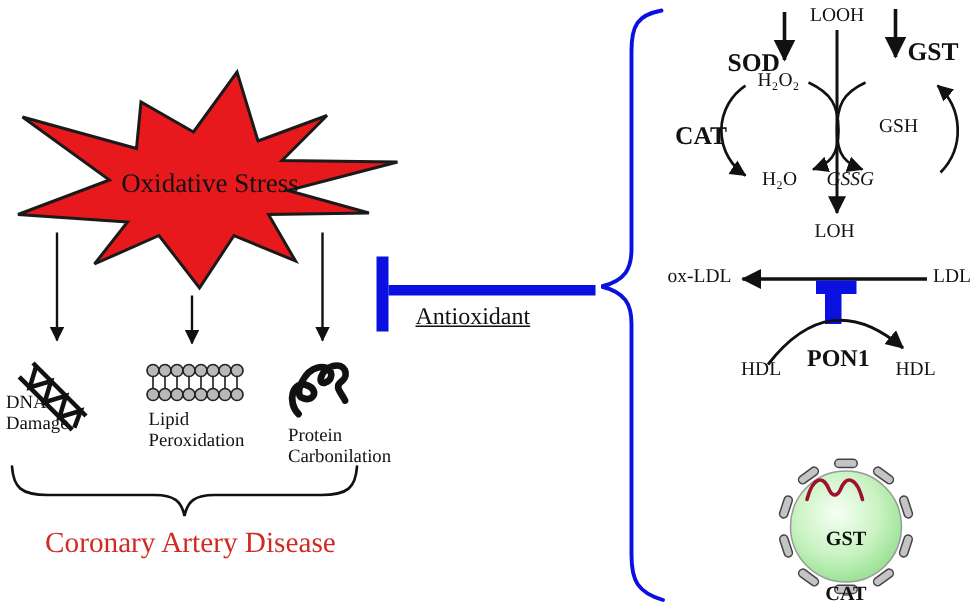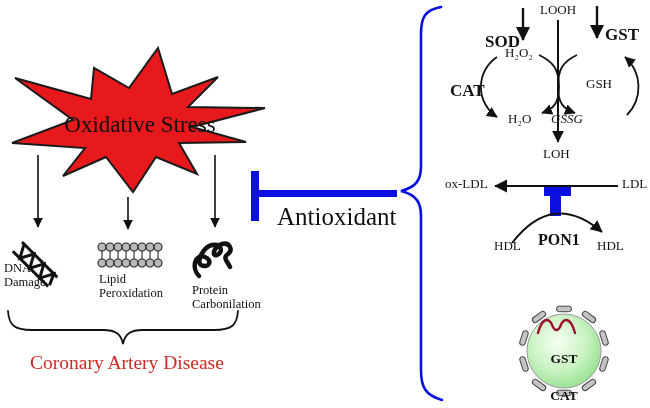--- a/index.html
+++ b/index.html
@@ -2,23 +2,23 @@
 <html style="--star_red: #e8191c; --accent_blue: #0a10e0; --disease_red: #cf2b24; --mrna_wave: #9e1030; --cell_green: #8ede88;"><head>
 <meta charset="utf-8">
 <style>
   html,body{margin:0;padding:0;background:#fff;}
   #canvas{position:relative;width:650px;height:408px;background:#fff;overflow:hidden;
           font-family:"Liberation Serif","DejaVu Serif",serif;color:#111;}
   .lbl{position:absolute;line-height:1.12;white-space:pre-line;}
   .sm{font-size:12.5px;}
   .met{font-size:13px;}
   .enz{font-size:17px;font-weight:bold;margin-top:13px;}
-  .star-text{font-size:23px;text-align:center;}
+  .star-text{font-size:18px;text-align:center;}
   .disease{font-size:19.5px;color:var(--disease_red);}
-  .defense{font-size:25px;}
+  .defense{font-size:16px;text-decoration:underline;}
   .caption{font-size:13.5px;}
   .genes{font-size:13.5px;font-weight:bold;text-align:center;line-height:1.35;}
   svg.layer{position:absolute;left:0;top:0;}
 </style>
 </head>
 <body>
 
 <div id="canvas">
 
   <svg class="layer" width="650" height="408" viewBox="0 0 650 408">

